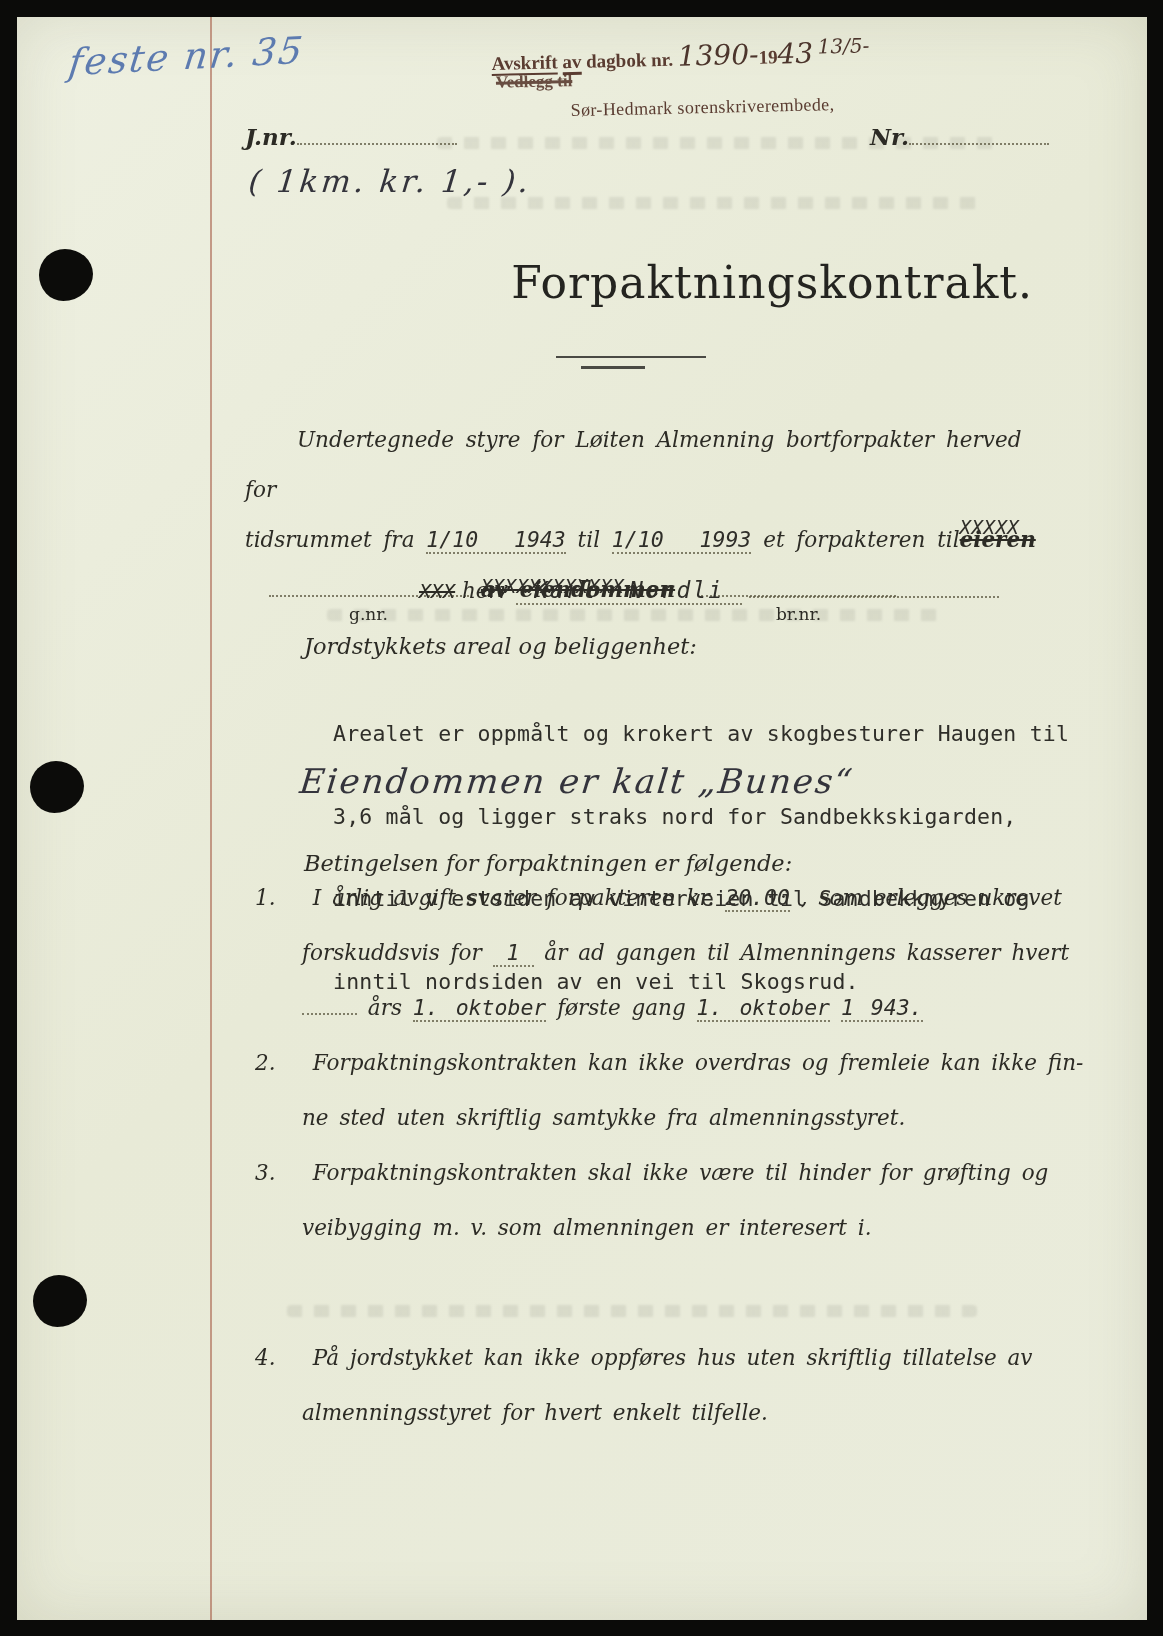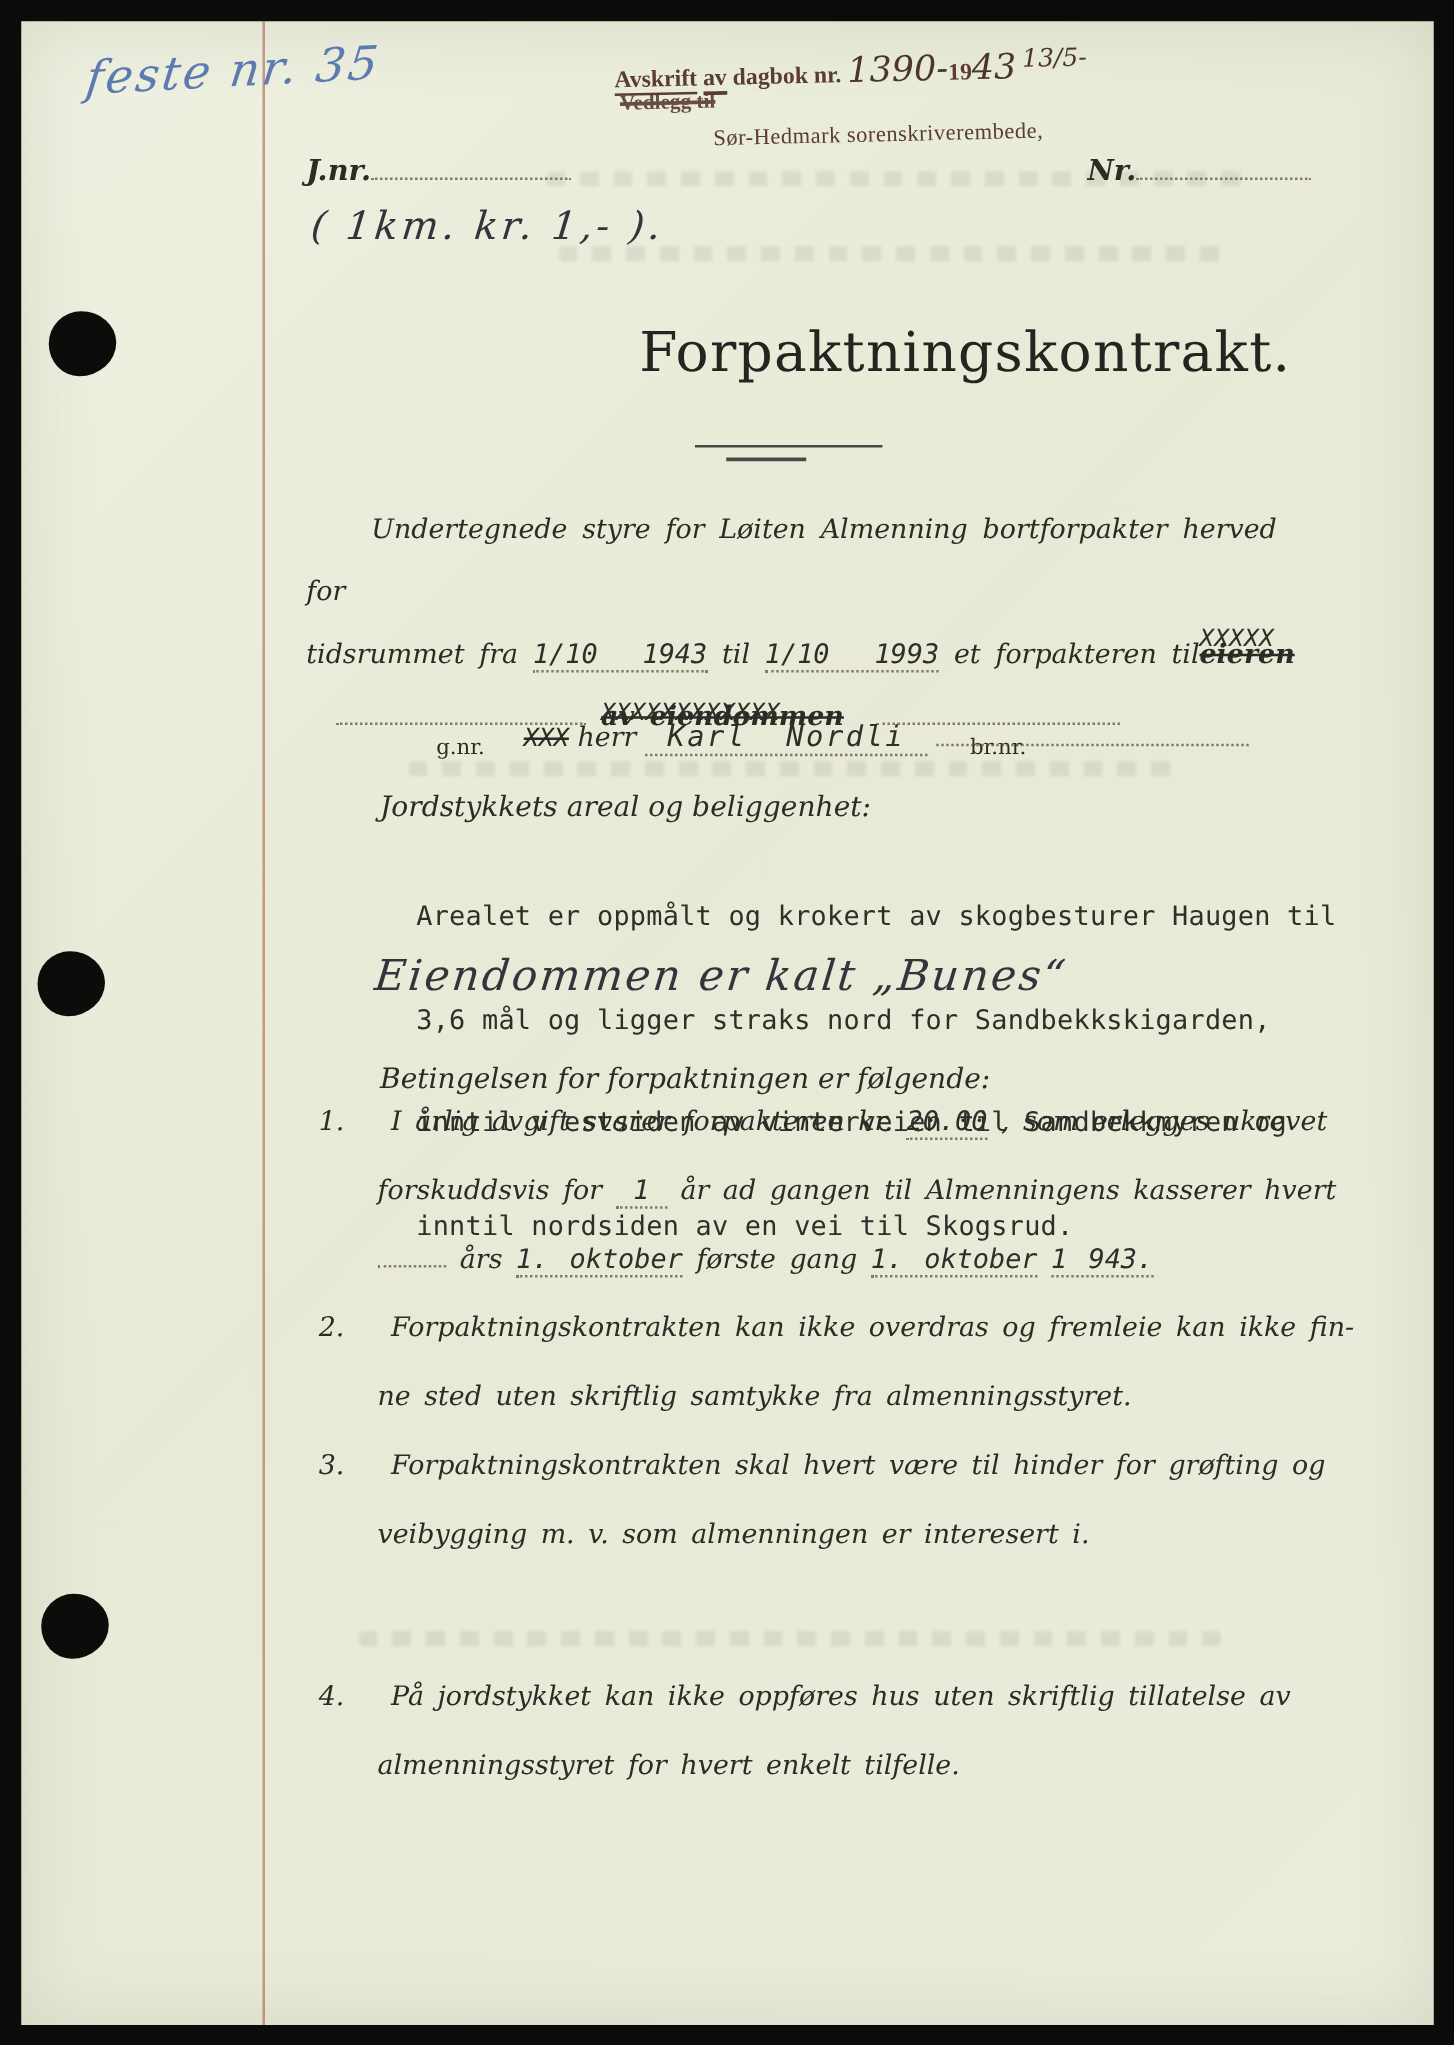--- a/index.html
+++ b/index.html
@@ -102,21 +102,21 @@
     </div>
 
     <div class="abs hand-dark" style="left:232px;top:146px;font-size:31px;letter-spacing:3px;">( 1km. kr. 1,- ).</div>
 
     <div class="abs title" style="left:211px;top:240px;width:805px;">Forpaktningskontrakt.</div>
     <div class="abs rulewrap" style="left:211px;top:326px;width:805px;">
       <span class="rule1"></span>
       <div class="rule2"></div>
     </div>
 
-    <div class="abs form-it intro" style="left:228px;top:382px;width:800px;">
+    <div class="abs form-it intro" style="left:228px;top:398px;width:800px;">
       <div style="text-indent:52px;">Undertegnede styre for Løiten Almenning bortforpakter herved for</div>
       <div>
         <span>tidsrummet fra</span>
         <span class="fill">1/10  1943</span>
         <span>til</span>
         <span class="fill">1/10  1993</span>
         <span>et forpakteren til</span><span class="ovr"><span class="struck">eieren</span><span class="xs">XXXXX</span></span>
       </div>
       <div style="white-space:nowrap;">
         <span class="ovr" style="margin-left:24px;"><span class="dotline" style="width:200px;"></span><span class="gnr-label" style="left:80px;">g.nr.</span></span>
@@ -169,21 +169,21 @@
       <div class="row">
         <span class="num">2.</span>
         <span>Forpaktningskontrakten kan ikke overdras og fremleie kan ikke fin-</span>
       </div>
       <div class="row cont">
         <span>ne sted uten skriftlig samtykke fra almenningsstyret.</span>
       </div>
 
       <div class="row">
         <span class="num">3.</span>
-        <span>Forpaktningskontrakten skal hvert være til hinder for grøfting og</span>
+        <span>Forpaktningskontrakten skal ikke være til hinder for grøfting og</span>
       </div>
       <div class="row cont">
         <span>veibygging m. v. som almenningen er interesert i.</span>
       </div>
 
       <div style="height:75px;"></div>
 
       <div class="row">
         <span class="num">4.</span>
         <span>På jordstykket kan ikke oppføres hus uten skriftlig tillatelse av</span>

